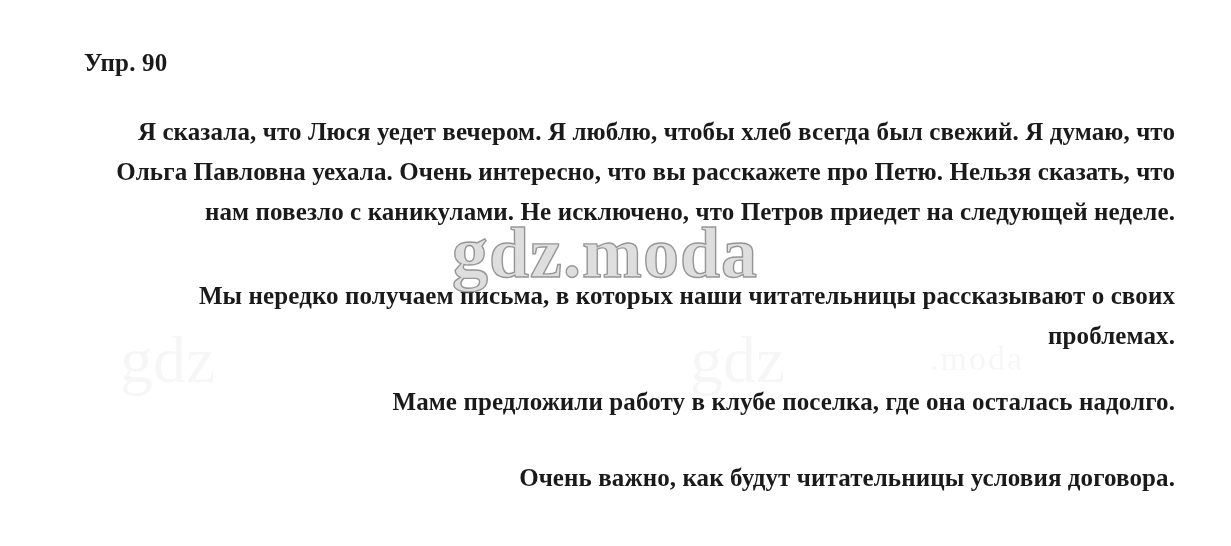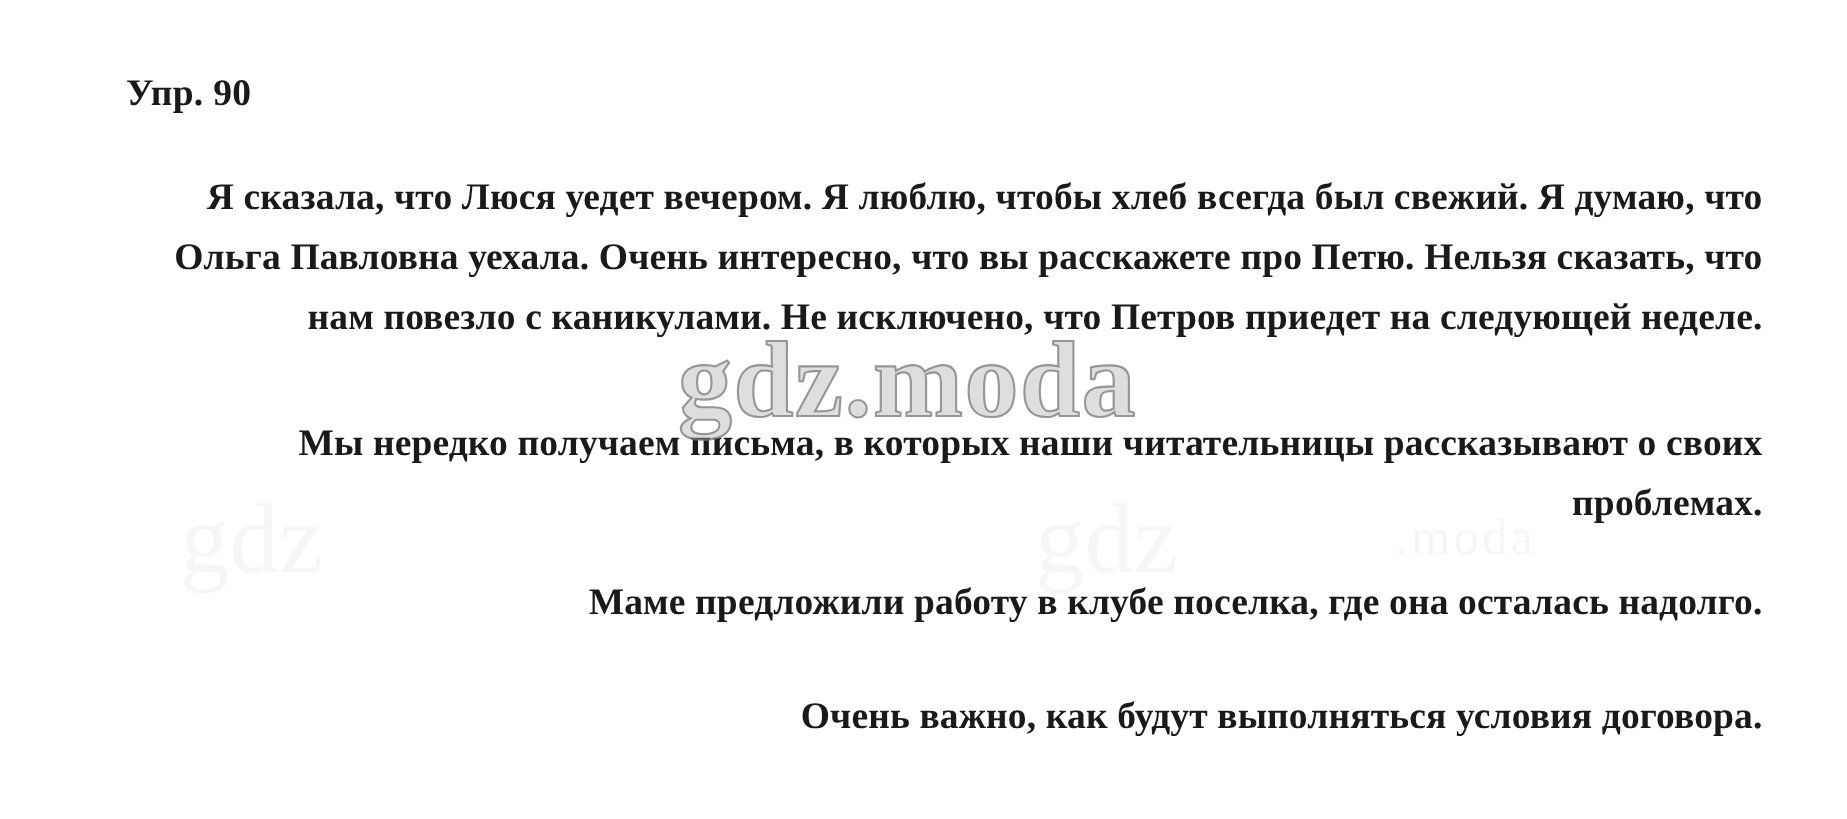--- a/index.html
+++ b/index.html
@@ -74,20 +74,20 @@
 <div class="page">
 
   <div class="exercise-title">Упр. 90</div>
 
   <p class="para p1">Я сказала, что Люся уедет вечером. Я люблю, чтобы хлеб всегда был свежий. Я думаю, что Ольга Павловна уехала. Очень интересно, что вы расскажете про Петю. Нельзя сказать, что нам повезло с каникулами. Не исключено, что Петров приедет на следующей неделе.</p>
 
   <p class="para p2">Мы нередко получаем письма, в которых наши читательницы рассказывают о своих проблемах.</p>
 
   <p class="para p3">Маме предложили работу в клубе поселка, где она осталась надолго.</p>
 
-  <p class="para p4">Очень важно, как будут выполняться условия договора.</p>
+  <p class="para p4">Очень важно, как будут читательницы условия договора.</p>
 
 </div>
 
 <div class="wm-faint a">gdz</div>
 <div class="wm-faint b">gdz</div>
 <div class="wm-faint c">.moda</div>
 <div class="wm-main">gdz.moda</div>
 
 </body></html>

